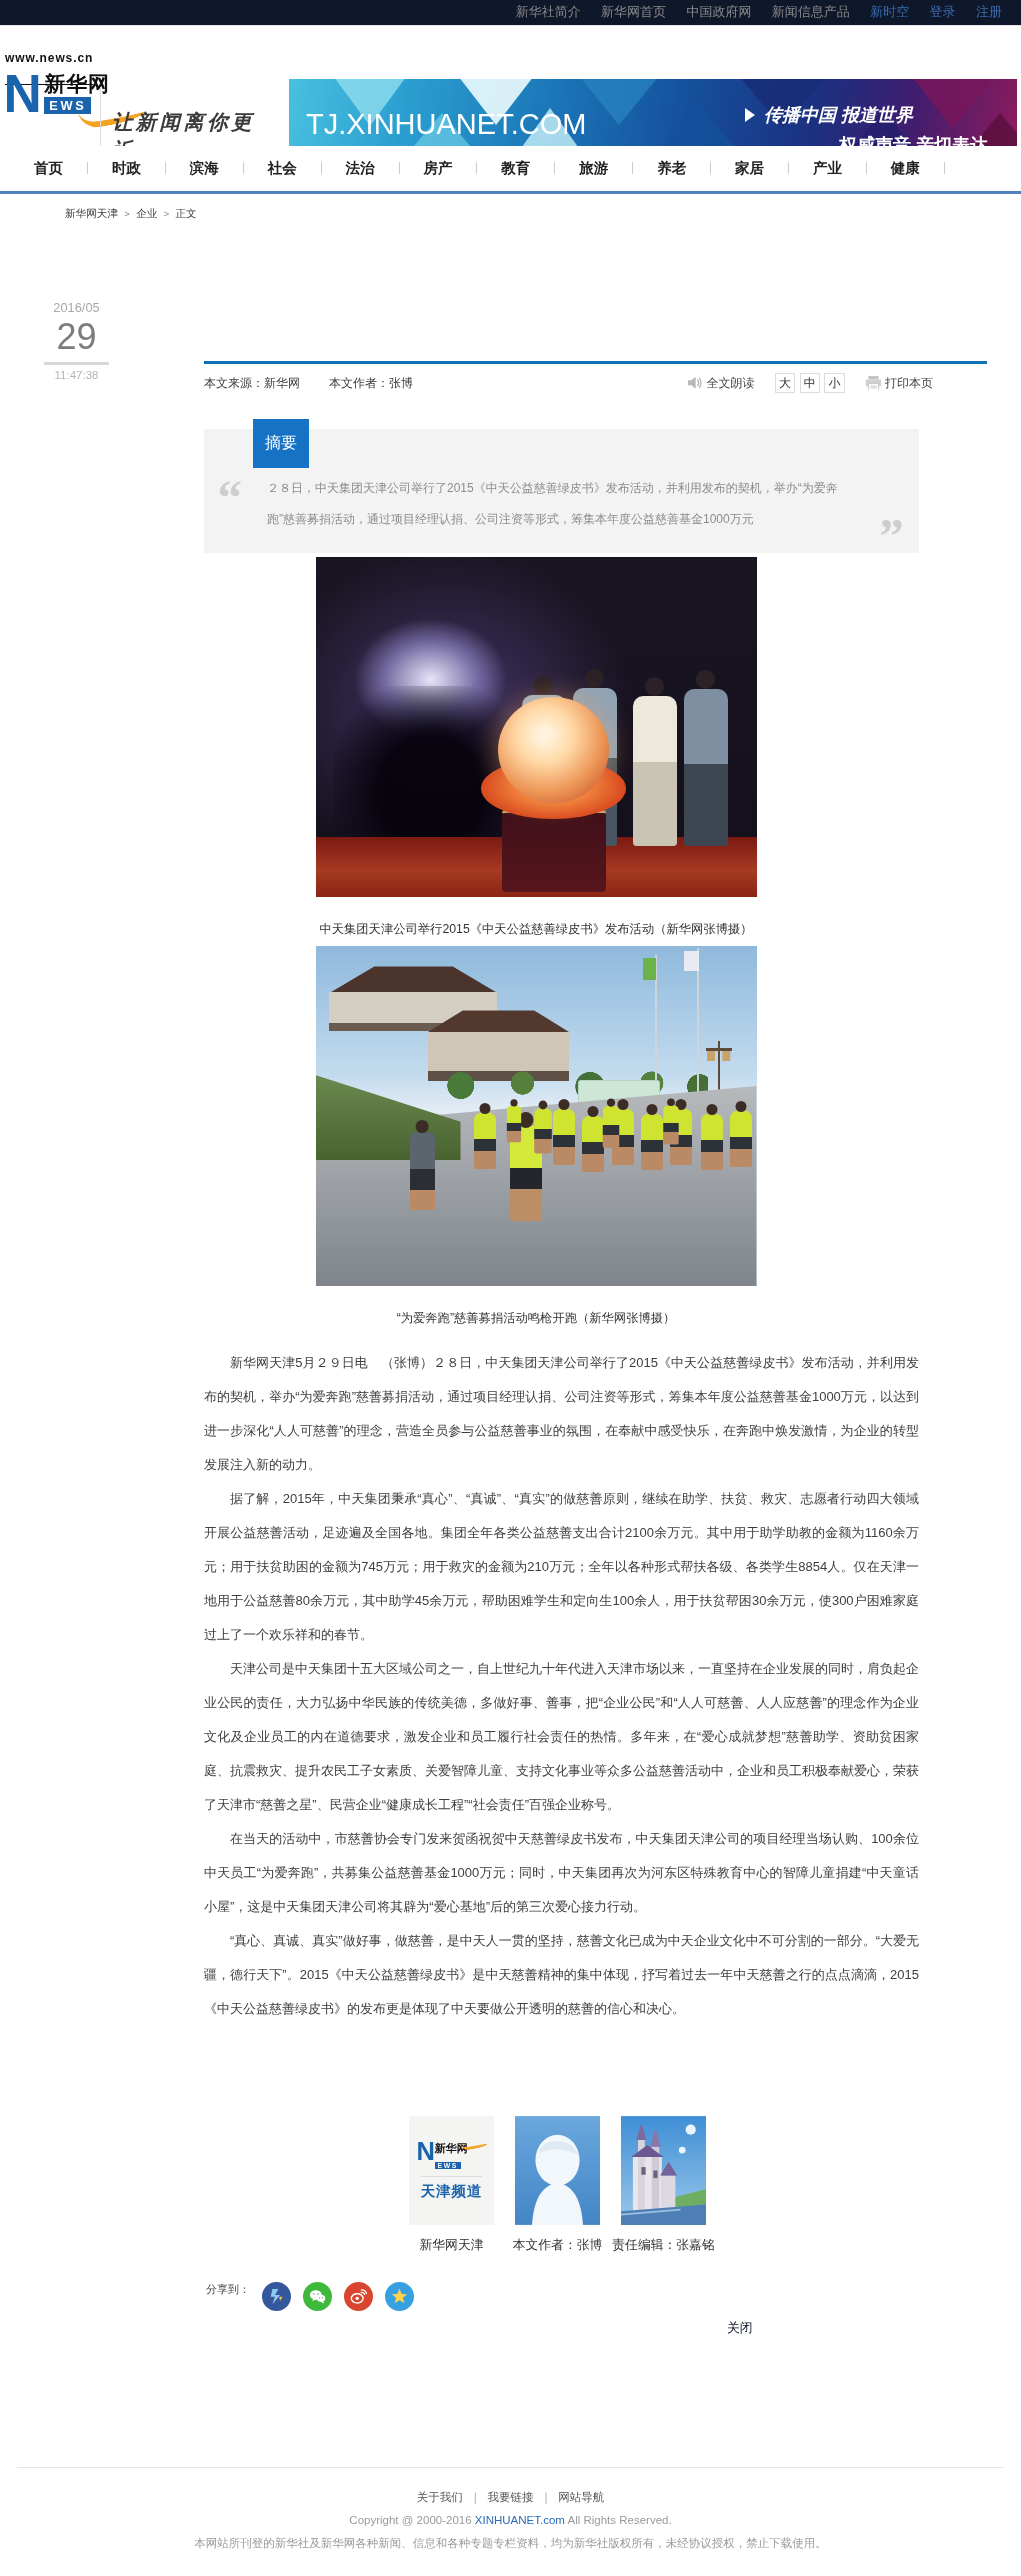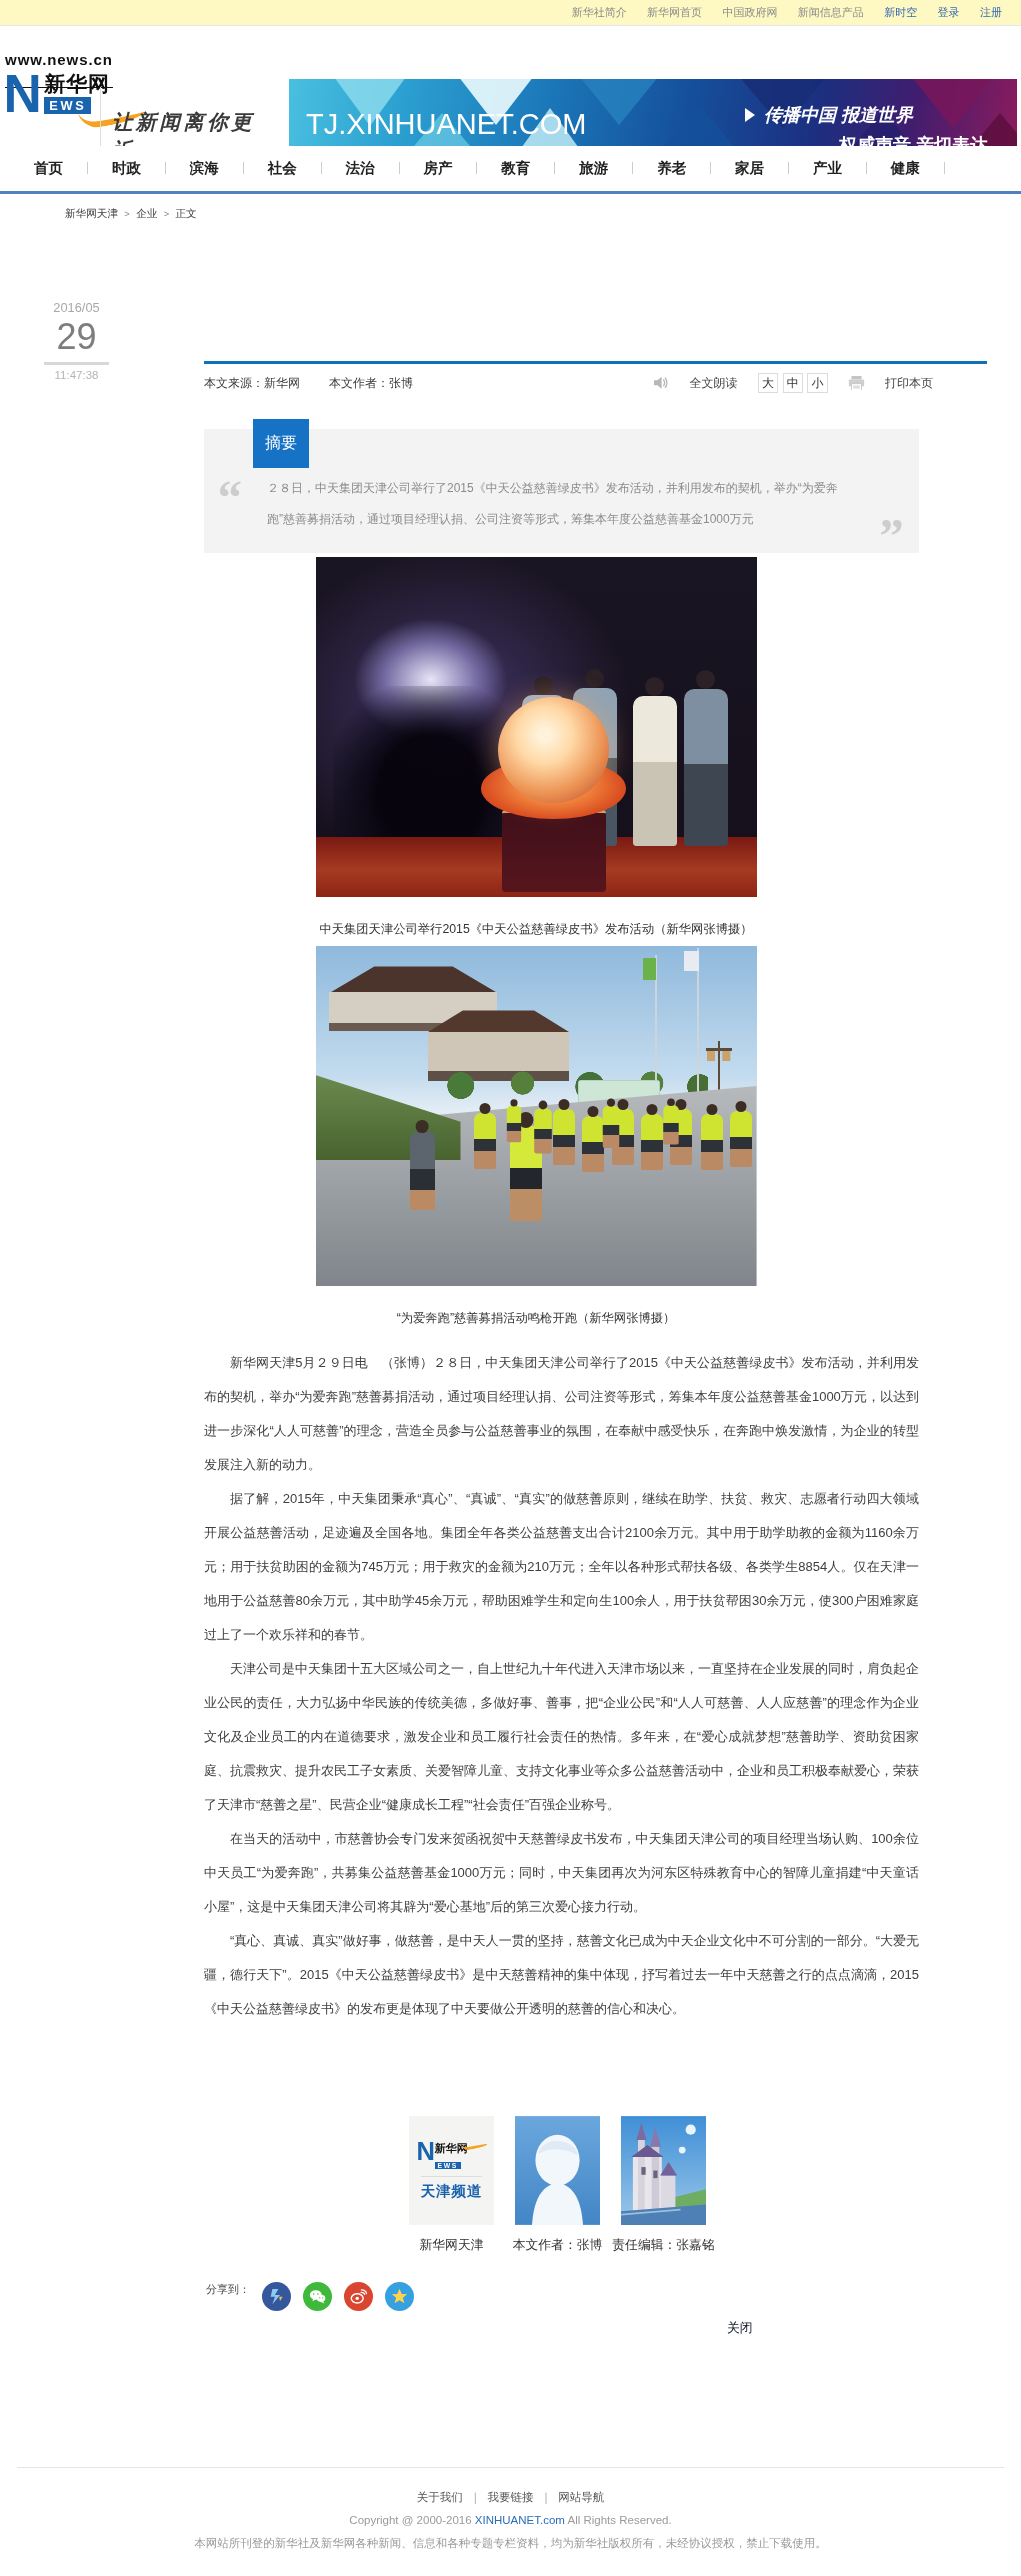--- a/index.html
+++ b/index.html
@@ -2,27 +2,27 @@
 <html style="font-size:13.6px"><head>
 <meta charset="utf-8">
 <style>
   * { margin:0; padding:0; box-sizing:border-box; }
   html,body { background:#fff; }
   body { font-family:"Liberation Sans","DejaVu Sans",sans-serif; }
   a { text-decoration:none; cursor:pointer; }
   .page { position:relative; width:1021px; height:2576px; margin:0 auto; background:#fff; overflow:hidden; }
 
   
-  .topbar { position:absolute; top:0; left:0; width:1021px; height:25.5px; background:#fef9c3; border-bottom:0.9px solid #e7e7e9; display:flex; justify-content:flex-end; align-items:center; gap:20.4px; padding-right:19px; font-size:11px; }
+  .topbar { position:absolute; top:0; left:0; width:1021px; height:25.5px; background:#0f172a; border-bottom:0.9px solid #e7e7e9; display:flex; justify-content:flex-end; align-items:center; gap:20.4px; padding-right:19px; font-size:13px; }
   .topbar .g { color:#8a8a8a; }
   .topbar .b { color:#3a6bb0; }
 
   
   .header { position:absolute; top:25.5px; left:0; width:1021px; height:121px; background:#fff; }
-  .site-url { position:absolute; top:25.5px; left:5.1px; font-size:15px; font-weight:bold; letter-spacing:0.9px; color:#111; border-bottom:1.7px solid #111; padding-bottom:19px; }
+  .site-url { position:absolute; top:25.5px; left:5.1px; font-size:12px; font-weight:bold; letter-spacing:0.9px; color:#111; border-bottom:1.7px solid #111; padding-bottom:19px; }
   .nlogo { position:absolute; top:44px; left:3.4px; display:flex; align-items:flex-start; }
   .nlogo .nbig { font-size:53px; line-height:0.92; font-weight:bold; color:#1a63ad; }
   .nlogo .ncol { margin-left:2.6px; padding-top:3.4px; }
   .nlogo .ncn { font-size:21px; font-weight:bold; color:#0f0f0f; letter-spacing:0.9px; line-height:1.05; }
   .nlogo .news { display:inline-block; background:#1a63ad; color:#fff; font-size:12.8px; font-weight:bold; letter-spacing:2.6px; padding:0.9px 5.1px 1.7px 5.1px; margin-top:1.7px; }
   .swoosh { position:absolute; top:73px; left:78px; width:66px; height:25.5px; border-bottom:6.8px solid #f6a323; border-radius:0 0 90% 40%/0 0 40% 100%; transform:rotate(-10deg); }
   .hdr-divider { position:absolute; top:61px; left:100px; width:0.9px; height:66px; background:#ddd; }
   .slogan { position:absolute; top:82px; left:112px; width:162px; font-size:20.4px; font-weight:bold; font-style:italic; letter-spacing:3.4px; color:#3a3a3a; }
 
   
@@ -63,21 +63,21 @@
   .datebox { position:absolute; top:300px; left:41px; width:71px; text-align:center; }
   .datebox .ym { font-size:12.8px; color:#a8a8a8; }
   .datebox .day { font-size:36px; line-height:43px; color:#7d7d7d; }
   .datebox .dline { width:65px; height:2.6px; background:#d8d8d8; margin:4.3px auto; }
   .datebox .tm { font-size:11.5px; color:#b5b5b5; }
 
   .metaline { position:absolute; top:361px; left:204px; width:783px; height:2.6px; background:#0e72b8; }
   .metarow { position:absolute; top:373px; left:204px; width:783px; display:flex; justify-content:space-between; align-items:center; font-size:12px; color:#3c3c3c; }
   .metarow .ml { display:flex; gap:29px; }
   .metarow .mr { display:flex; align-items:center; gap:20.4px; padding-right:54px; }
-  .tool { display:flex; align-items:center; gap:20px; color:#444; cursor:pointer; }
+  .tool { display:flex; align-items:center; gap:3px; color:#444; cursor:pointer; }
   .fbox { display:flex; gap:4.3px; }
   .fbox span { display:flex; align-items:center; justify-content:center; width:20.4px; height:20.4px; border:0.9px solid #dcdcdc; background:#fff; font-size:12px; color:#333; cursor:pointer; }
 
   
   .summary { position:absolute; top:429px; left:204px; width:715px; height:124px; background:#f3f3f3; }
   .badge { position:absolute; left:49px; top:-10.2px; width:56px; height:49px; background:#1572c5; color:#fff; font-size:16px; display:flex; align-items:center; justify-content:center; }
   .qo,.qc { position:absolute; font-family:"Liberation Serif","DejaVu Serif",serif; font-size:49px; font-weight:bold; color:#cdcdcd; line-height:1; }
   .qo { left:13.6px; top:44px; }
   .qc { right:15.3px; bottom:-6.8px; }
   .sum-text { position:absolute; left:63px; top:44px; right:63px; font-size:12px; line-height:31px; color:#8c8c8c; }

